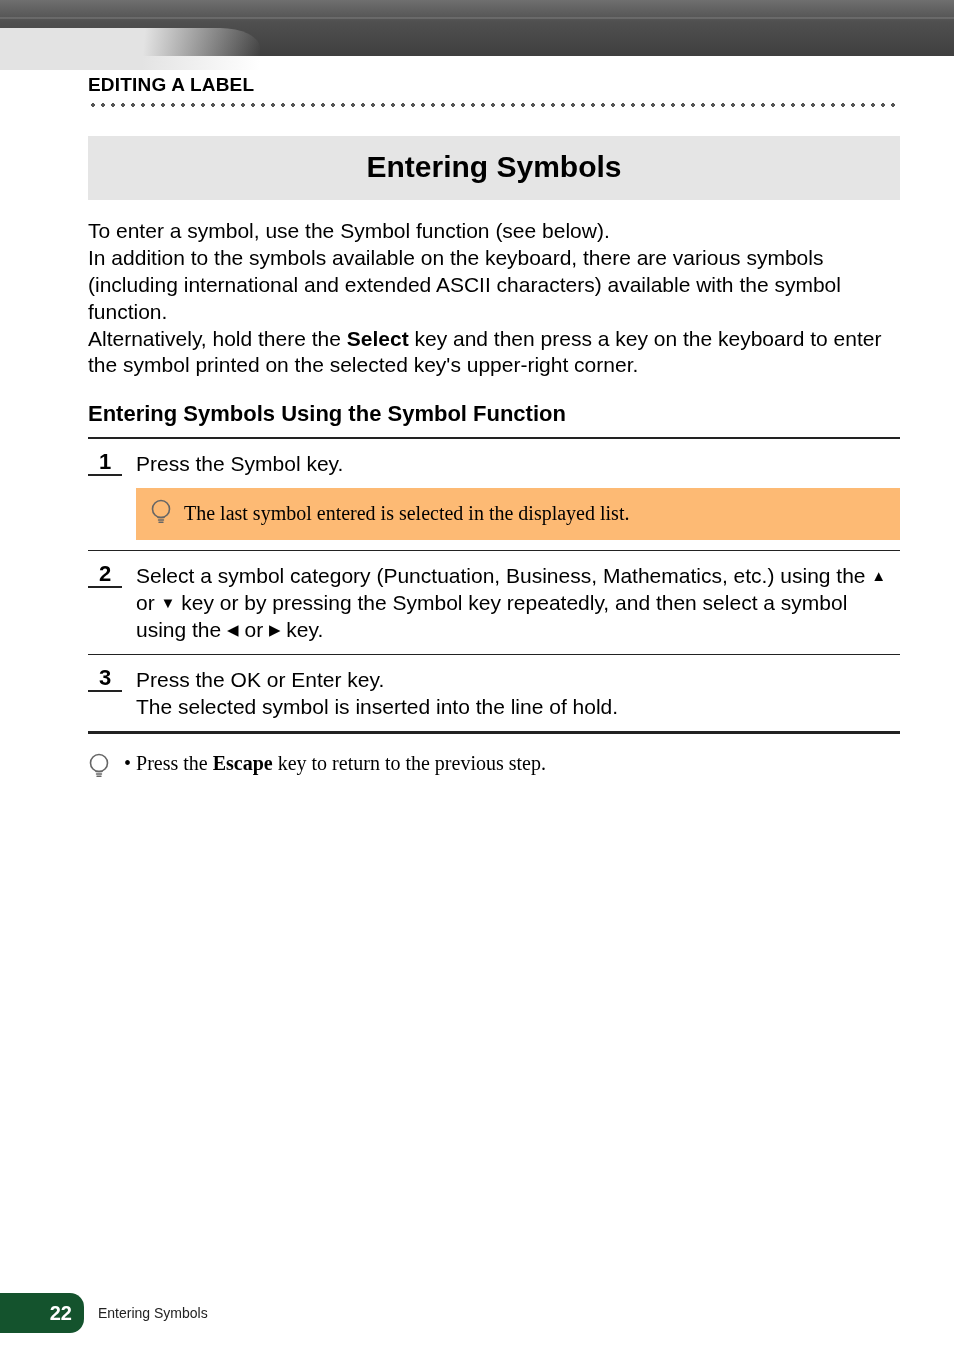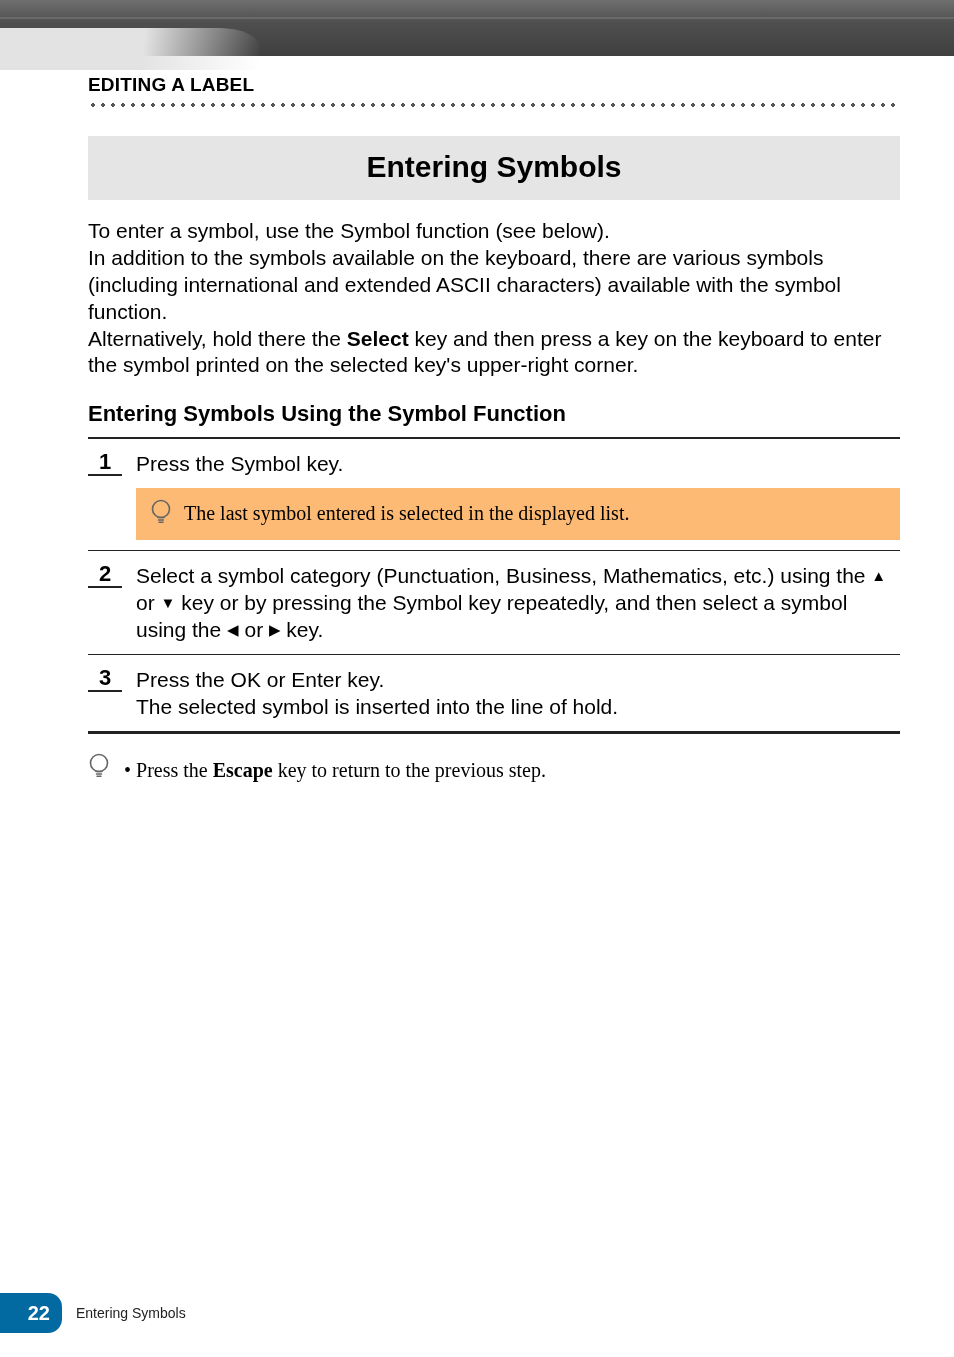--- a/index.html
+++ b/index.html
@@ -115,40 +115,40 @@
     flex: 0 0 auto;
     width: 22px; height: 30px;
     display: inline-block;
   }
 
   .rule-thin { border: none; border-top: 1.5px solid #222; margin: 10px 0 12px 0; }
   .rule-heavy-btm { border: none; border-top: 3px solid #222; margin: 10px 0 18px 0; }
 
   .footer-note {
     display: flex;
-    align-items: flex-end;
+    align-items: flex-start;
     gap: 14px;
     font-family: Georgia, "Times New Roman", serif;
     font-size: 20px;
     margin-top: 6px;
   }
 
   .tri { display: inline-block; font-size: 15px; line-height: 1; position: relative; top: -2px; }
 
   
   .page-footer {
     position: absolute;
     left: 0; bottom: 24px;
     display: flex;
     align-items: center;
     gap: 14px;
   }
   .page-num-badge {
-    width: 62px; height: 40px;
-    background: #0369a1;
+    width: 84px; height: 40px;
+    background: #14532d;
     border-top-right-radius: 14px;
     border-bottom-right-radius: 14px;
     color: #fff;
     font-weight: bold;
     font-size: 20px;
     display: flex;
     align-items: center;
     justify-content: flex-end;
     padding-right: 12px;
     text-align: right;

